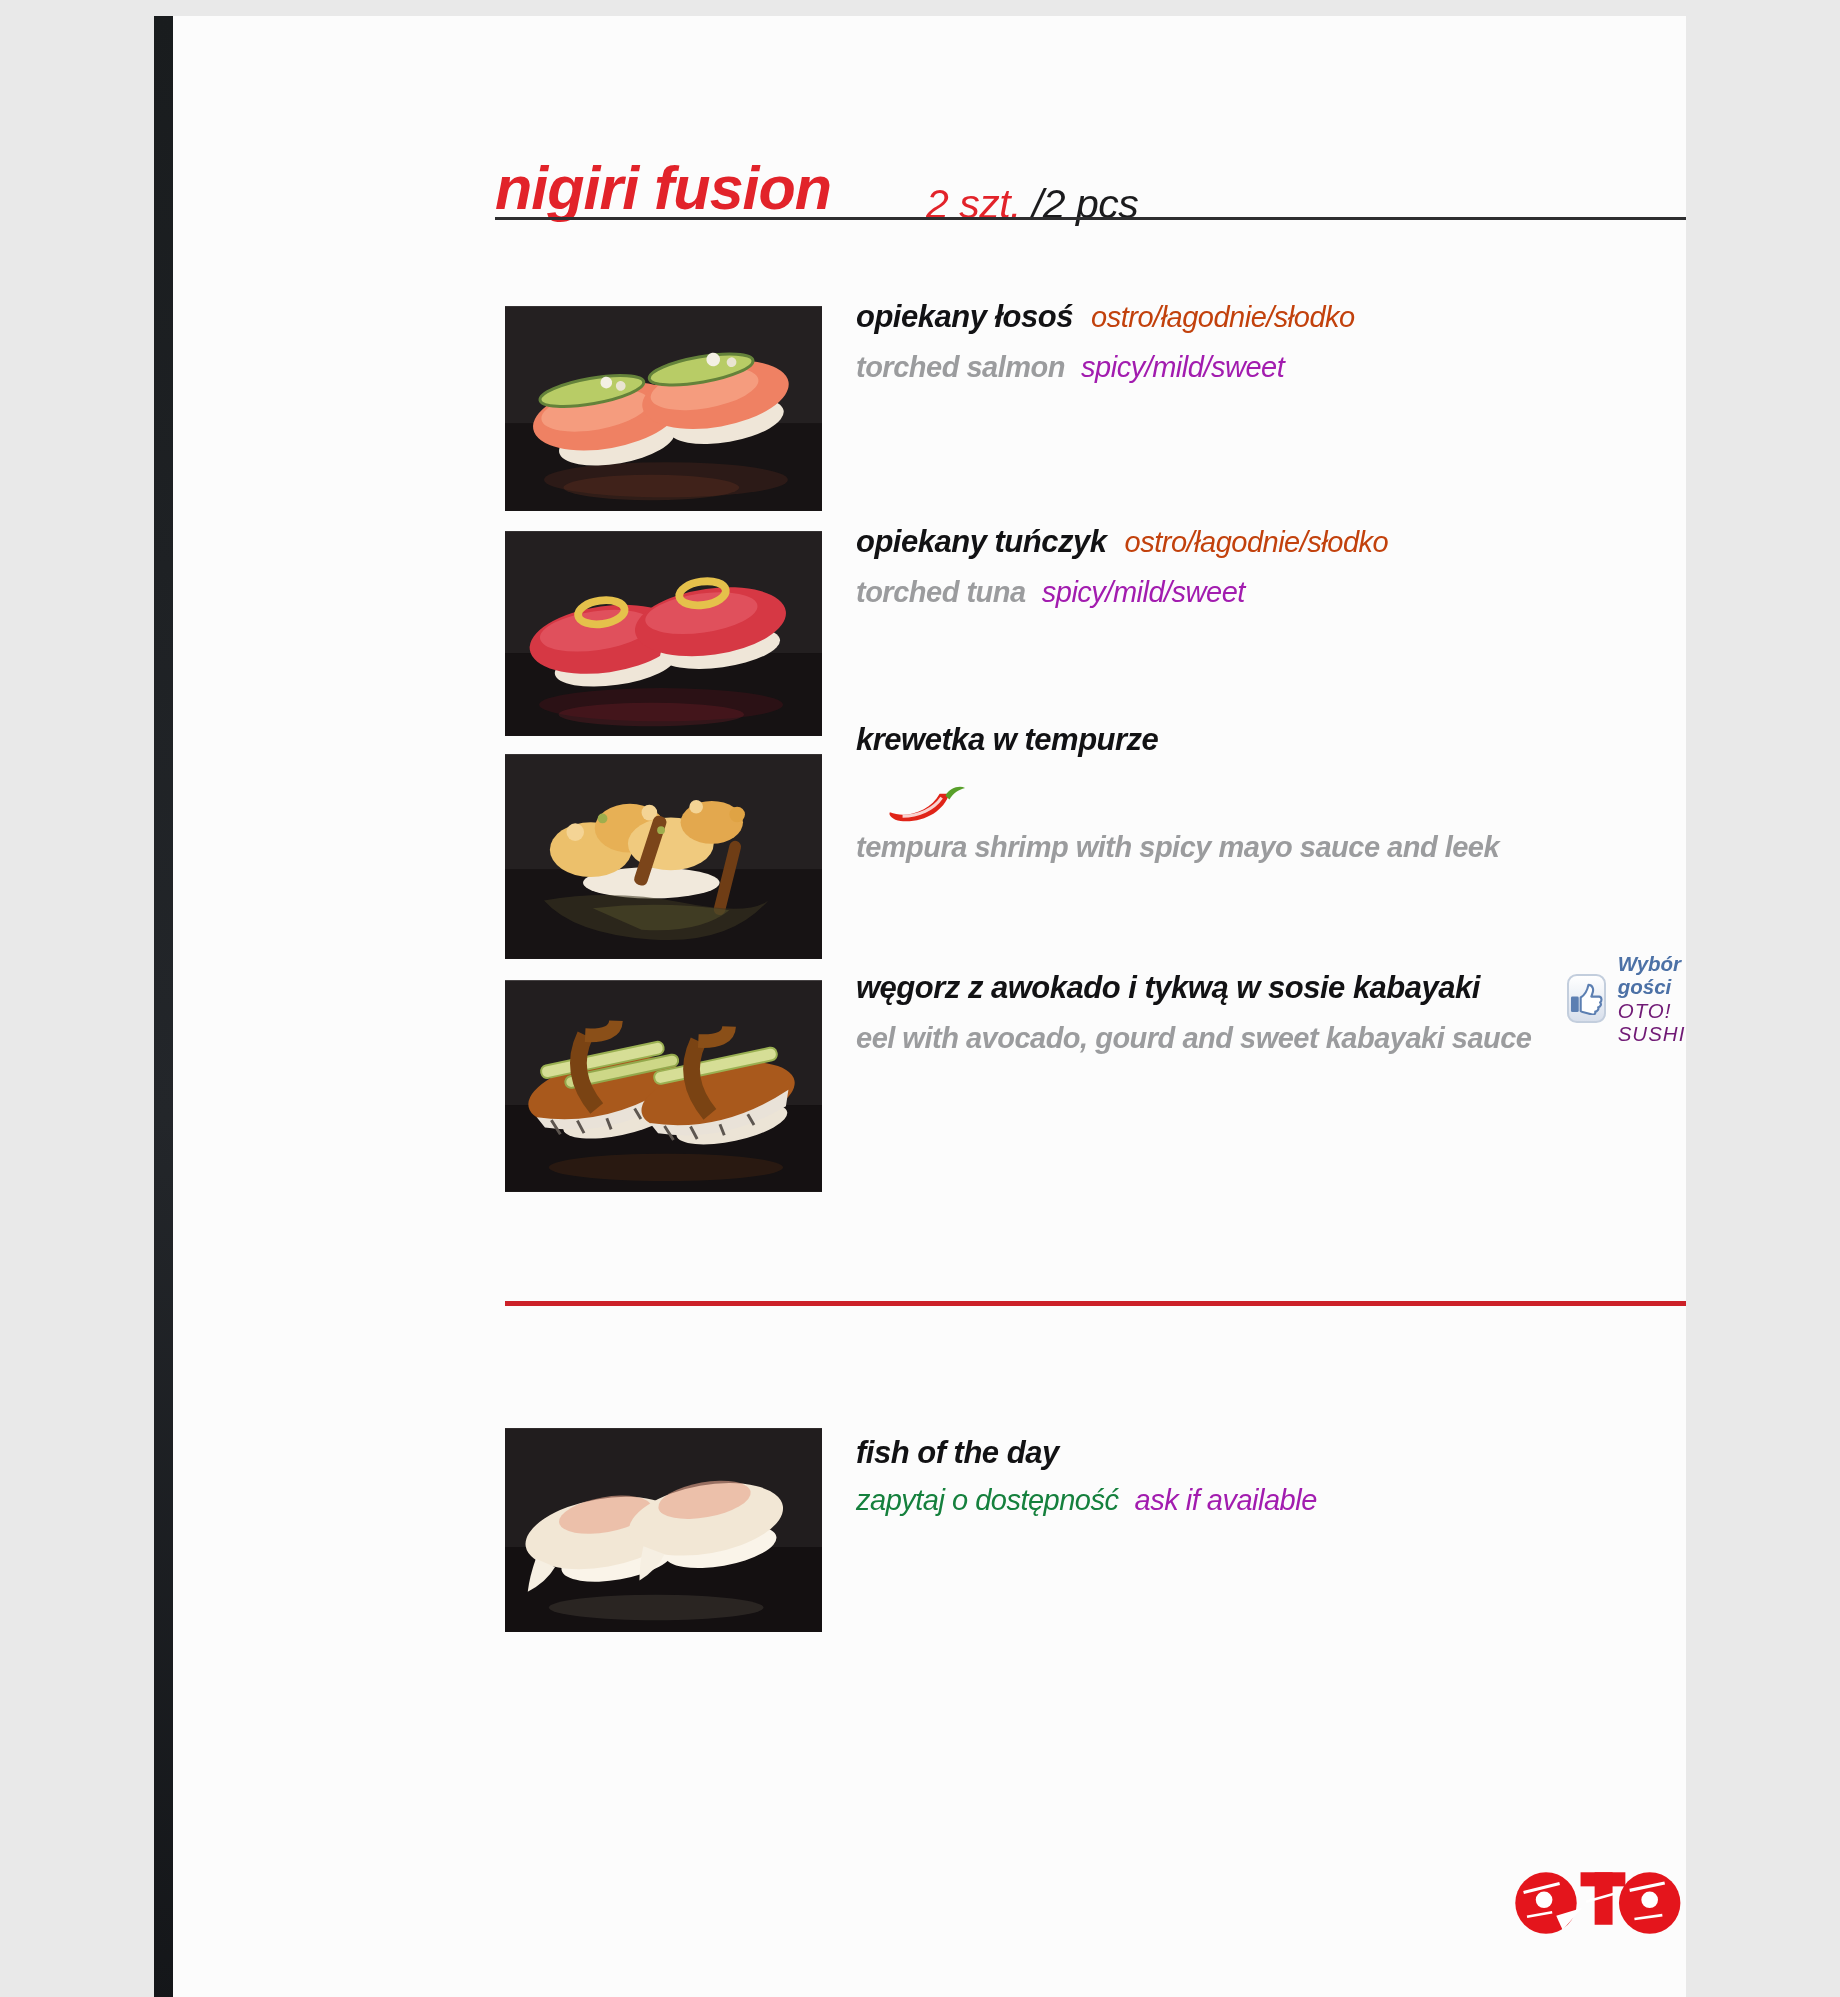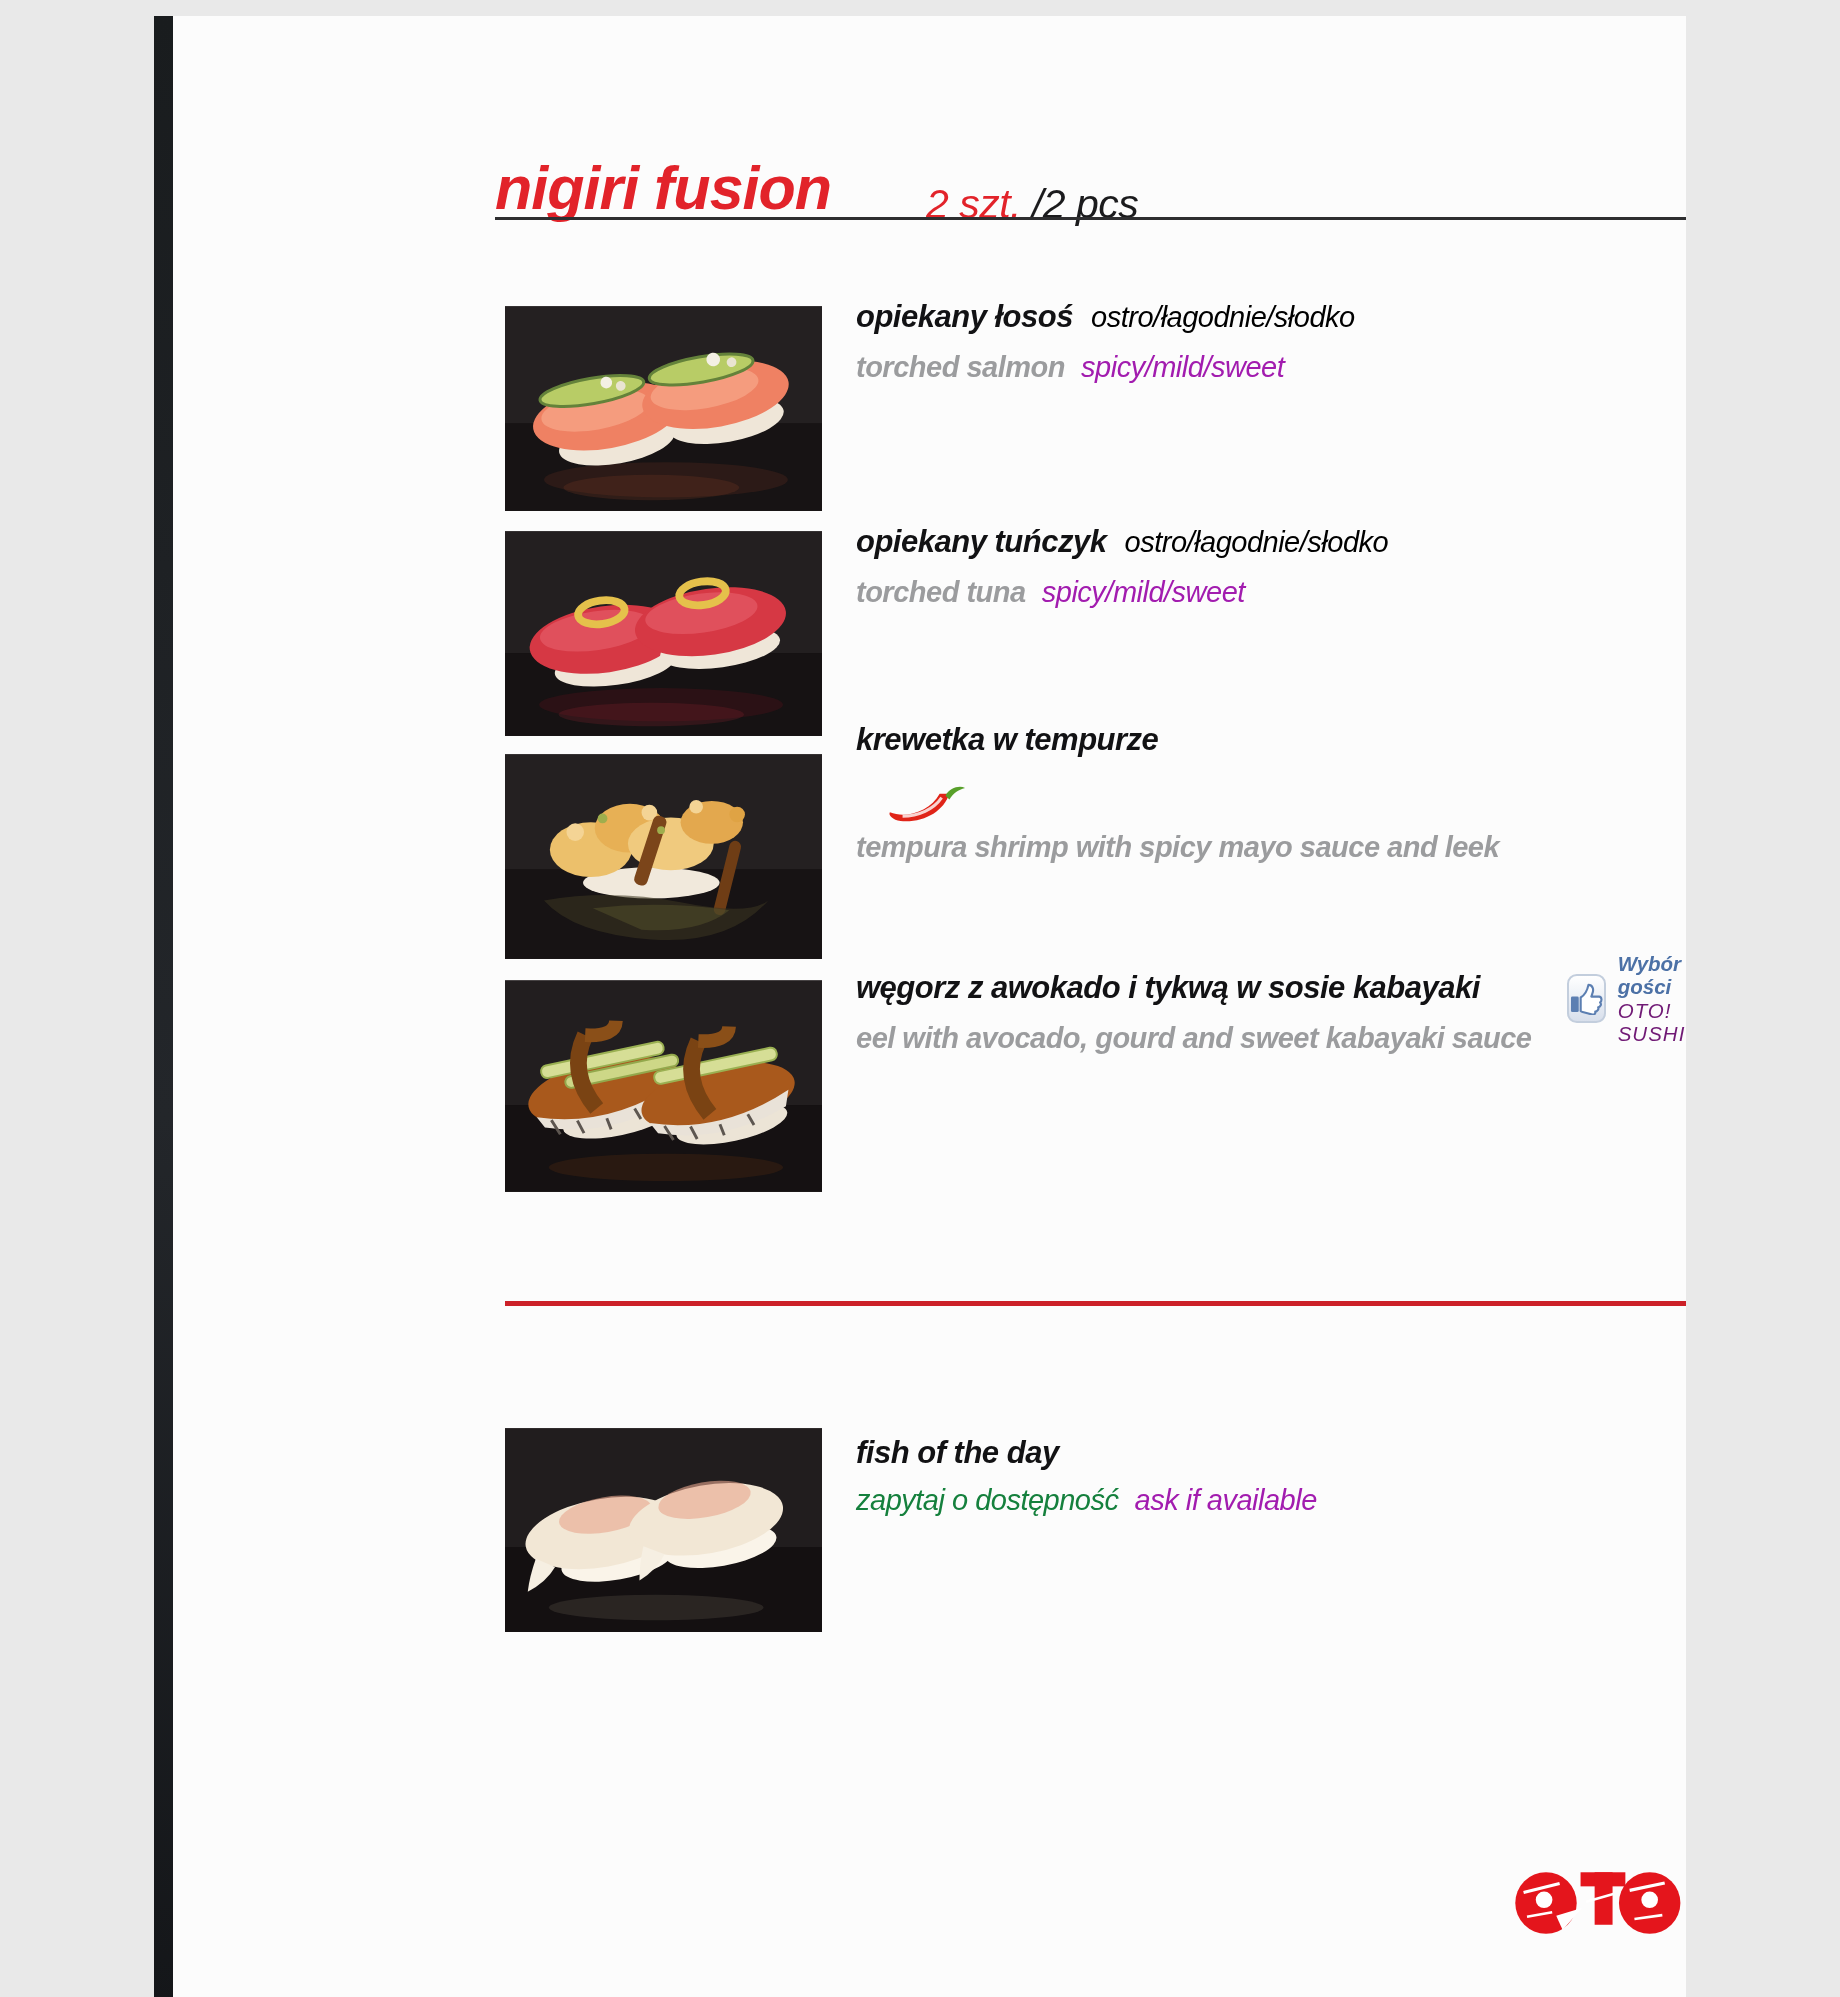--- a/index.html
+++ b/index.html
@@ -26,21 +26,21 @@
   }
   .portion .pl{color:#e2232a;}
   .header-rule{
     position:absolute;left:341px;top:201px;width:1478px;height:2.9px;background:#2e2e30;
   }
   
   .thumb{position:absolute;left:351px;width:317px;height:205px;}
   .thumb svg{display:block;}
   .t-line{position:absolute;left:702px;white-space:nowrap;}
   .item-title{font-size:31px;font-weight:bold;letter-spacing:-0.5px;color:#121214;line-height:39px;}
-  .item-attrs{font-size:29px;font-weight:normal;letter-spacing:-0.5px;color:#000000;}
+  .item-attrs{font-size:29px;font-weight:normal;letter-spacing:-0.5px;color:#c2410c;}
   .item-en{font-size:29px;font-weight:bold;letter-spacing:-0.5px;color:#9b9c9e;line-height:39px;}
   .item-en-reg{font-size:29px;font-weight:normal;letter-spacing:-0.5px;color:#a21caf;}
   .price{
     position:absolute;left:1580px;width:94px;text-align:right;
     font-size:31px;color:#4b4c4e;letter-spacing:0;line-height:39px;
   }
   .chili{display:inline-block;vertical-align:middle;margin-left:29px;transform:translateY(-2px);}
   
   .badge{position:absolute;left:1413px;top:936px;display:flex;align-items:center;gap:11.7px;}
   .badge-icon{

